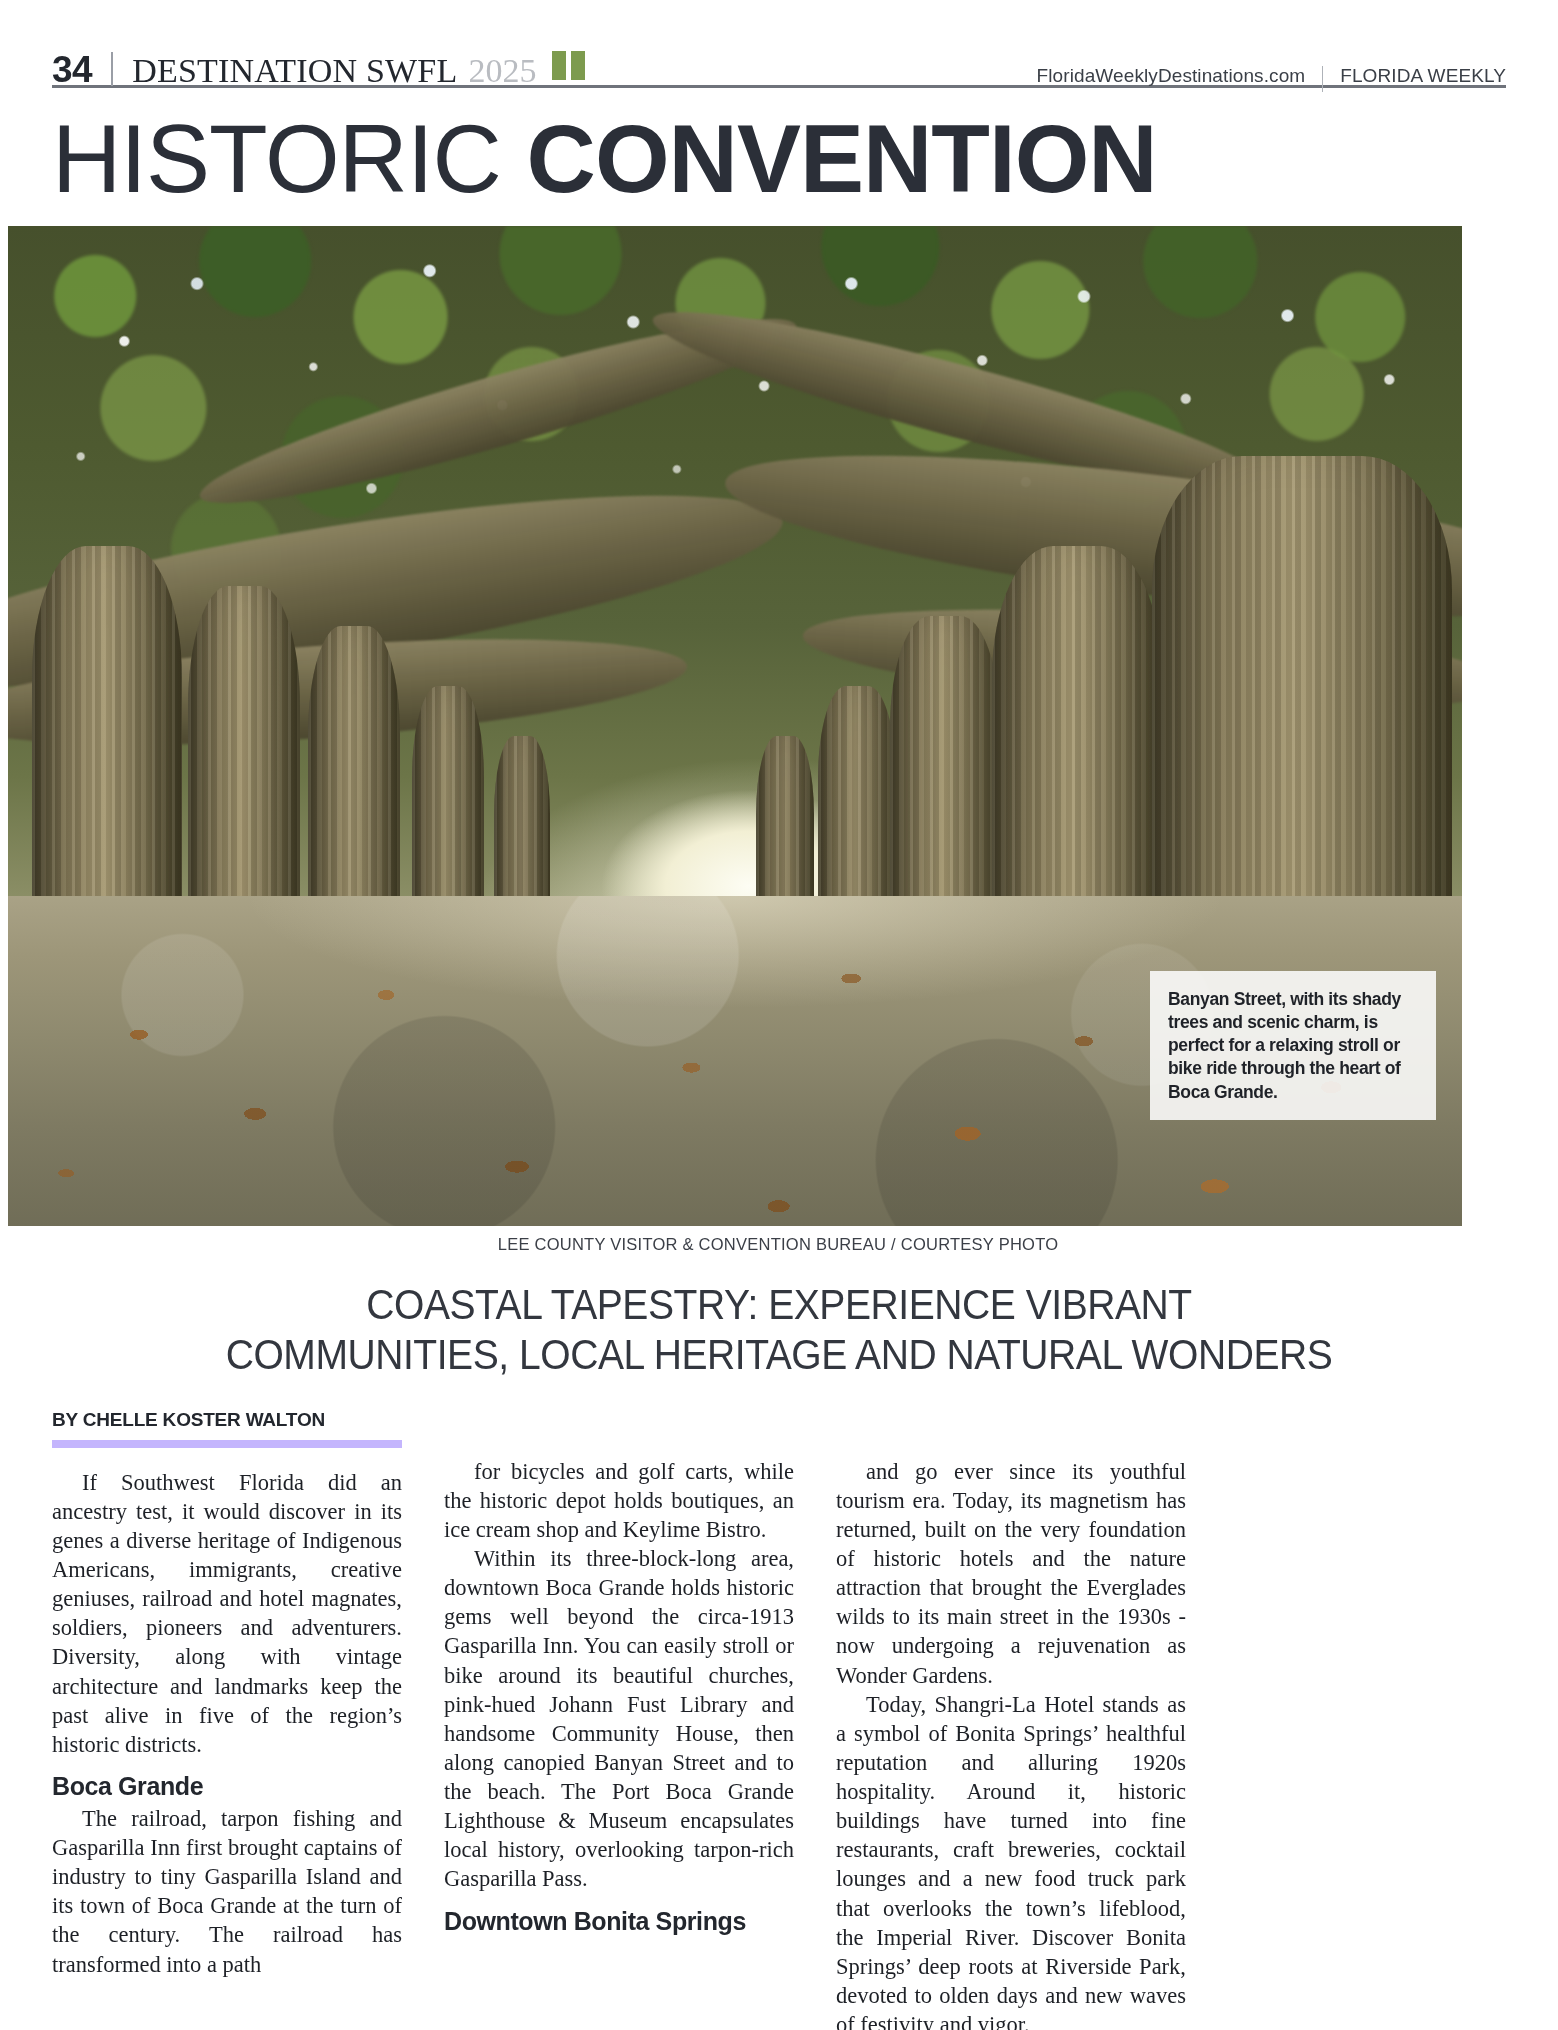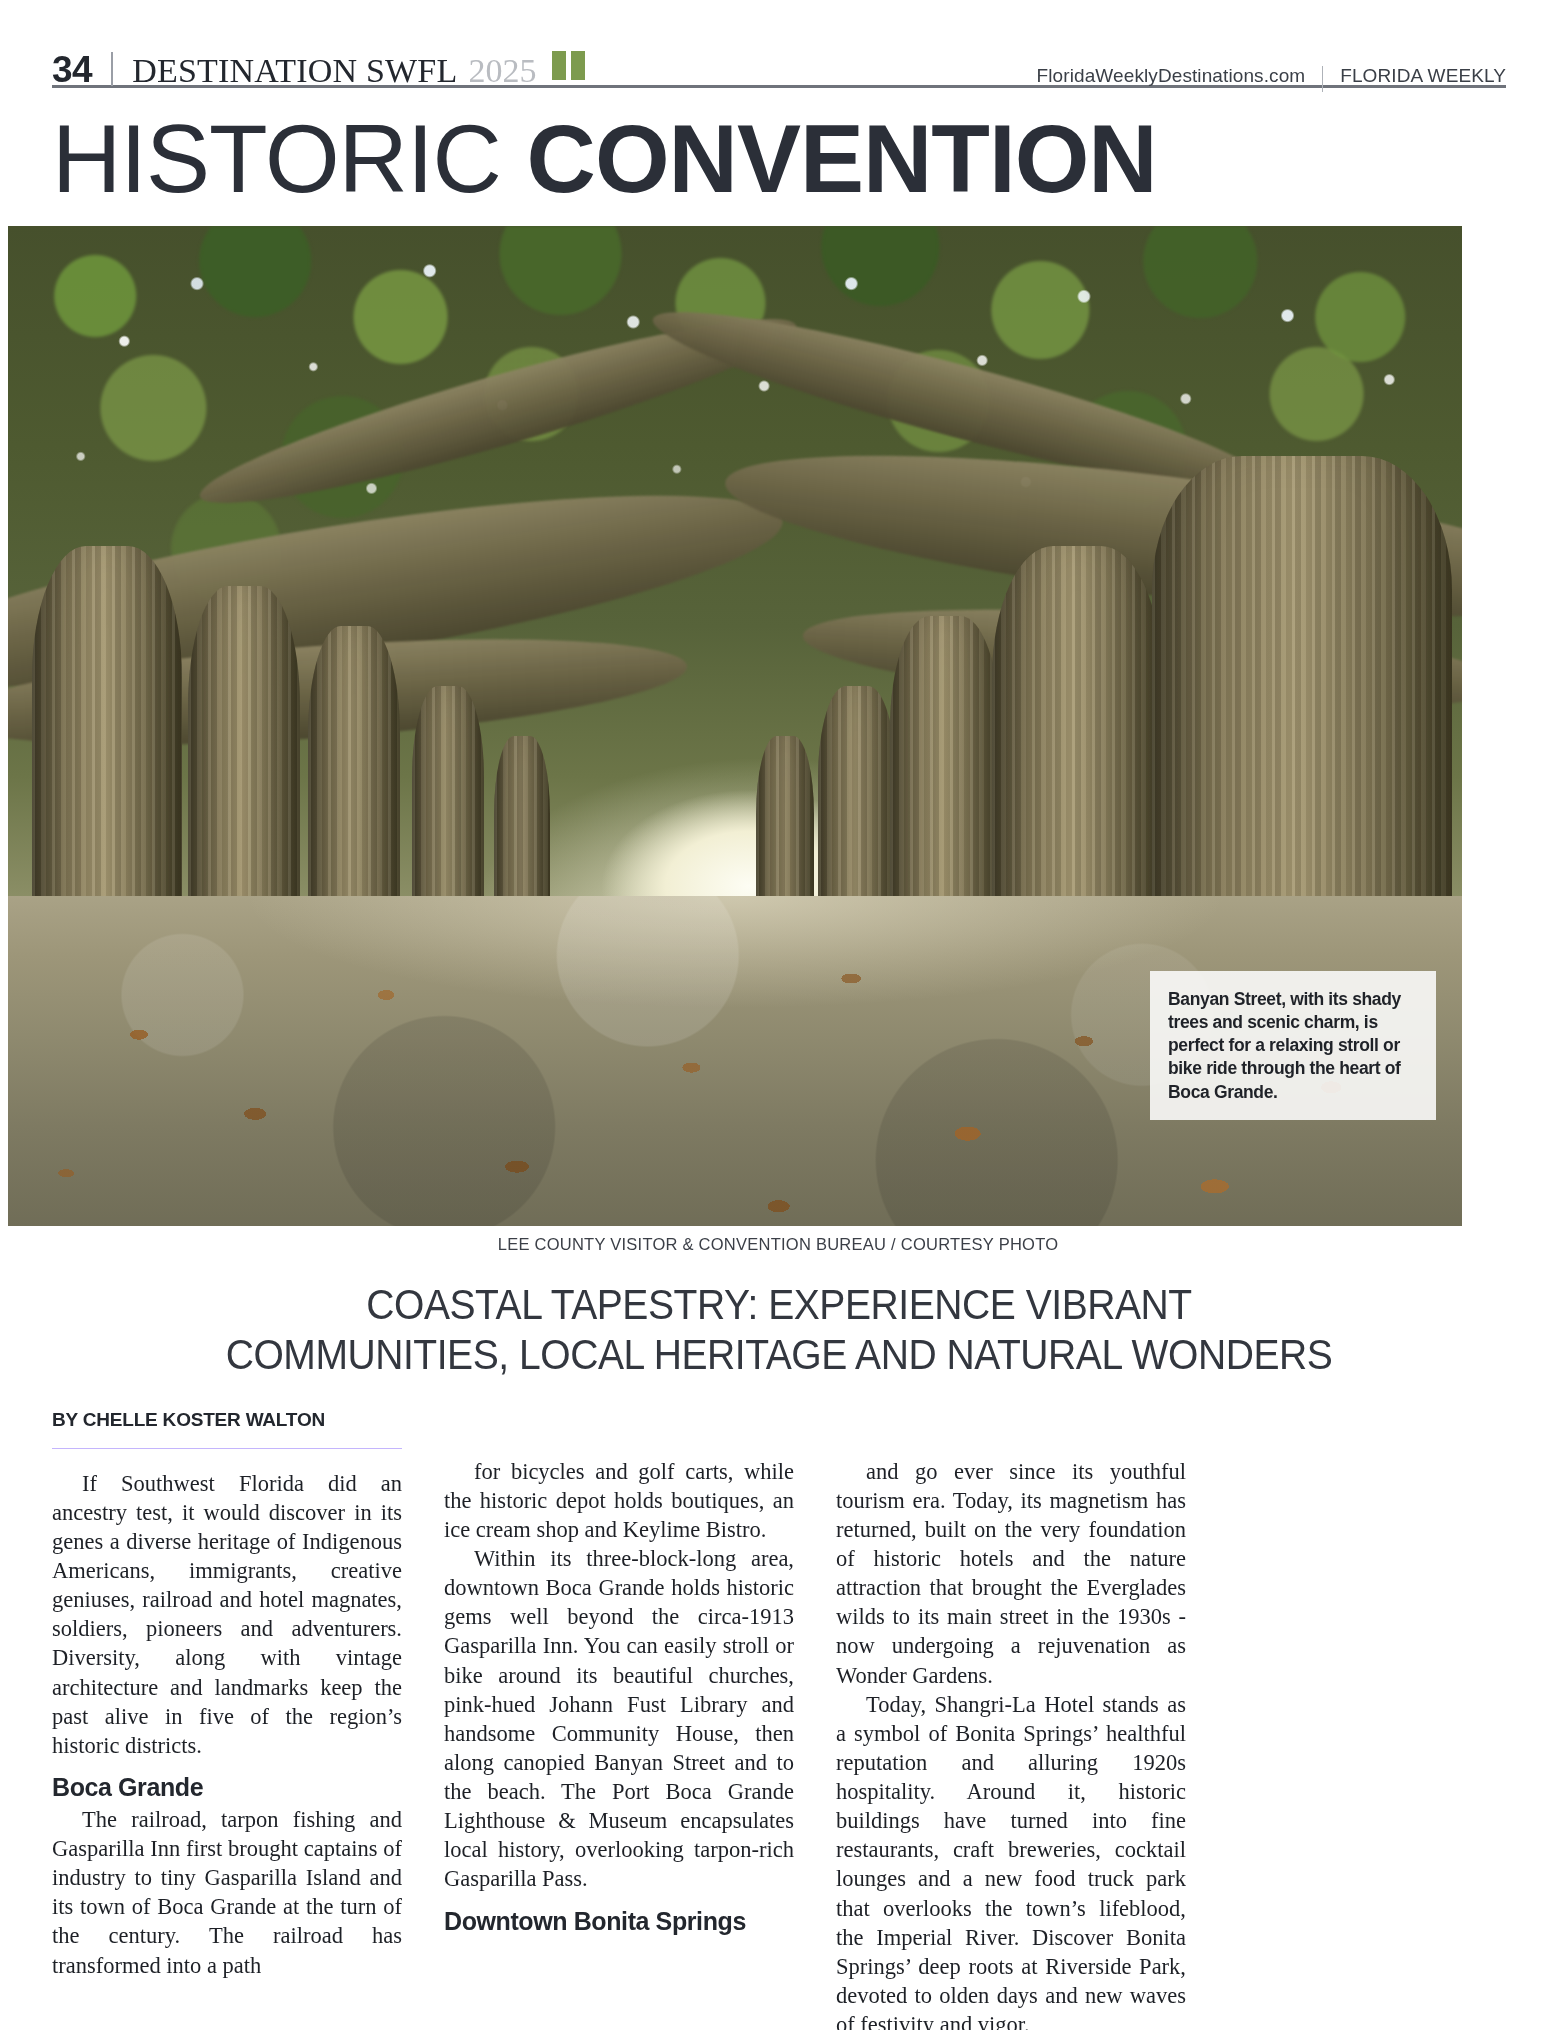--- a/index.html
+++ b/index.html
@@ -314,22 +314,22 @@
     gap: 42px;
     margin-top: 28px;
   }
   .col { width: 350px; }
 
   .byline {
     font-weight: bold;
     font-size: 19px;
     letter-spacing: -0.2px;
     color: #23272e;
-    padding-bottom: 17px;
-    border-bottom: 1px solid #c4b5fd;
+    padding-bottom: 9px;
+    border-bottom: 8px solid #c4b5fd;
     margin-bottom: 20px;
   }
   .body-p {
     font-family: "Liberation Serif", serif;
     font-size: 22.5px;
     line-height: 1.295;
     text-align: justify;
     text-indent: 30px;
     margin: 0;
     color: #1d2026;

